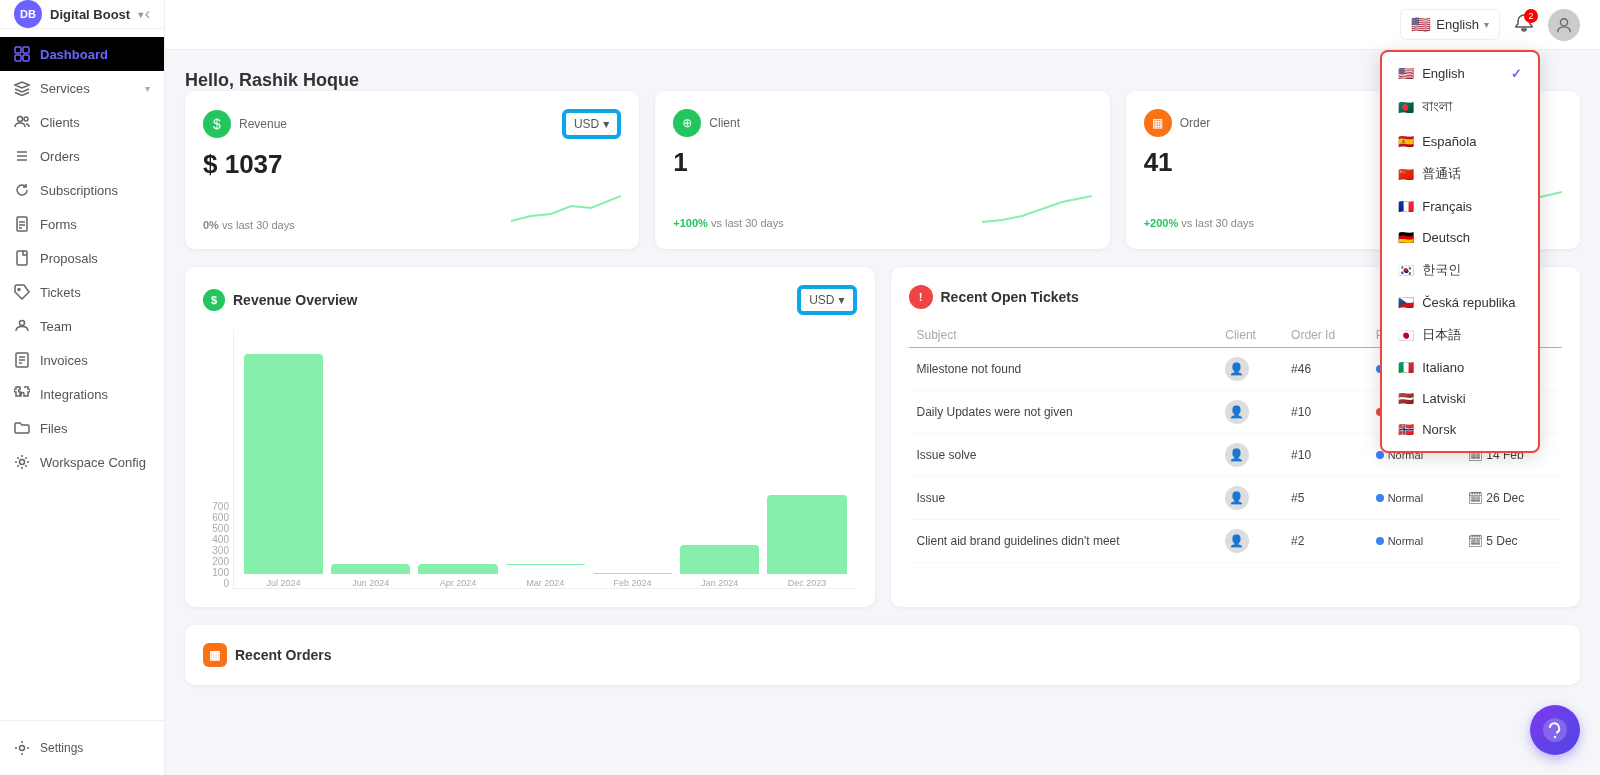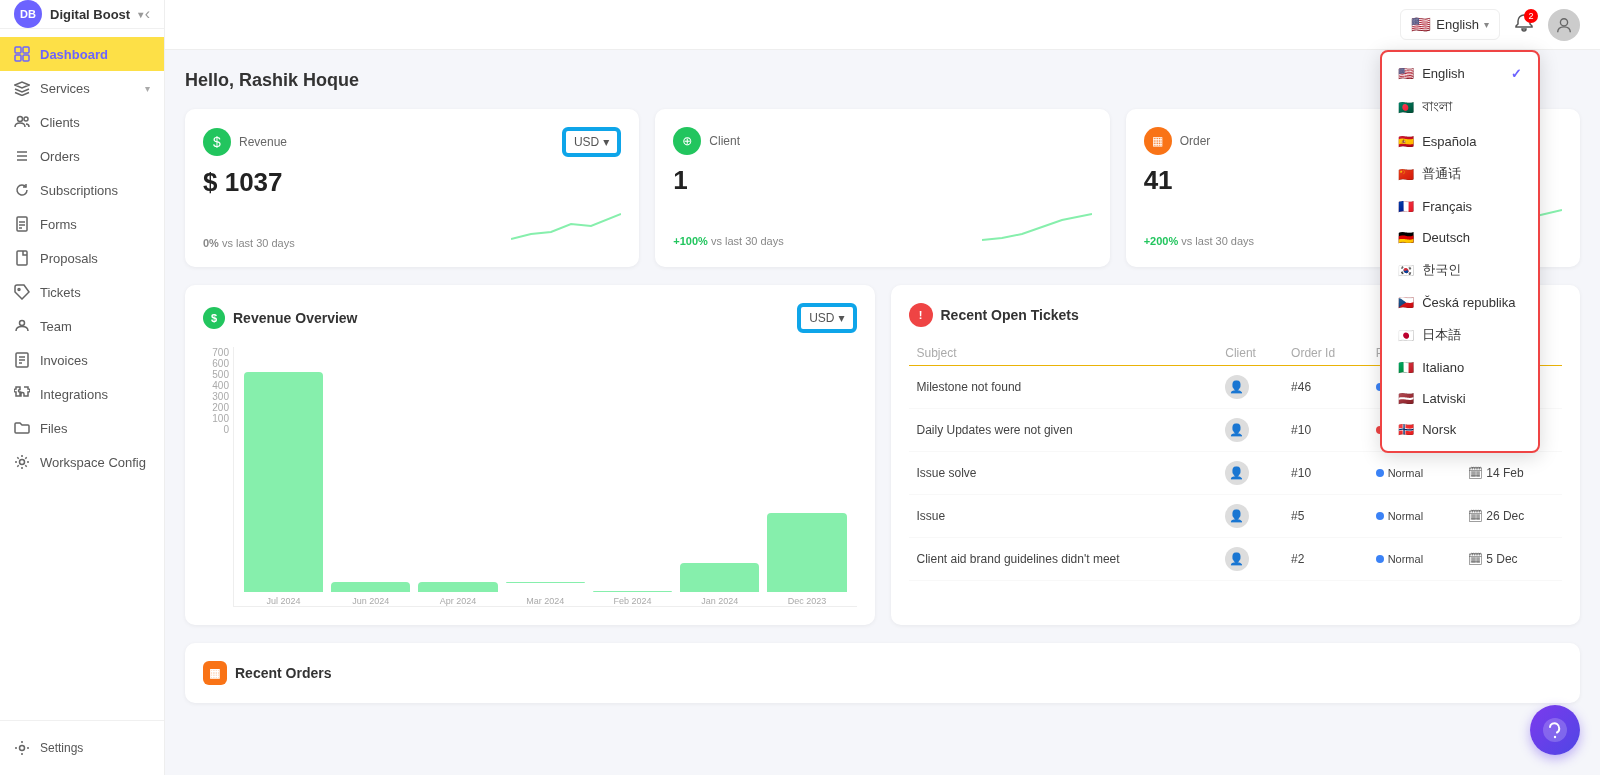--- a/index.html
+++ b/index.html
@@ -6,38 +6,38 @@
     body { font-family: 'Segoe UI', Arial, sans-serif; background: #f5f6fa; display: flex; height: 775px; overflow: hidden; font-size: 13px; }
 
     
     .sidebar { width: 165px; background: #fff; border-right: 1px solid #eee; display: flex; flex-direction: column; height: 100%; flex-shrink: 0; }
     .sidebar-header { padding: 0 14px; display: flex; align-items: center; justify-content: space-between; border-bottom: 1px solid #f0f0f0; }
     .sidebar-brand { display: flex; align-items: center; gap: 8px; font-weight: 600; font-size: 13px; color: #333; }
     .brand-avatar { width: 28px; height: 28px; border-radius: 50%; background: #6c63ff; display: flex; align-items: center; justify-content: center; color: white; font-size: 11px; font-weight: bold; }
     .sidebar-collapse { cursor: pointer; color: #999; font-size: 16px; }
     .sidebar-nav { flex: 1; padding: 8px 0; overflow-y: auto; }
     .nav-item { display: flex; align-items: center; gap: 10px; padding: 9px 14px; cursor: pointer; color: #555; font-size: 13px; border-radius: 0; transition: background 0.15s; }
-    .nav-item.active { background: #fde047; color: #6c63ff; font-weight: 600; }
+    .nav-item.active { background: #000000; color: #6c63ff; font-weight: 600; }
     .nav-item .nav-icon { width: 16px; height: 16px; flex-shrink: 0; }
     .nav-item-sub { display: flex; align-items: center; justify-content: space-between; width: 100%; }
     .sidebar-footer { padding: 10px 14px; border-top: 1px solid #f0f0f0; }
     .nav-item-settings { display: flex; align-items: center; gap: 10px; padding: 9px 0; cursor: pointer; color: #555; font-size: 12px; }
 
     
     .main { flex: 1; display: flex; flex-direction: column; overflow: hidden; }
     .topbar { height: 50px; background: #fff; border-bottom: 1px solid #eee; display: flex; align-items: center; justify-content: flex-end; padding: 0 20px; gap: 14px; position: relative; }
     .topbar-lang { display: flex; align-items: center; gap: 5px; cursor: pointer; font-size: 13px; color: #333; border: 1px solid #eee; padding: 5px 10px; border-radius: 6px; }
     .flag { font-size: 16px; }
     .topbar-notif { position: relative; cursor: pointer; }
     .notif-badge { position: absolute; top: -4px; right: -4px; background: red; color: white; border-radius: 50%; width: 14px; height: 14px; font-size: 9px; display: flex; align-items: center; justify-content: center; }
     .topbar-avatar { width: 32px; height: 32px; border-radius: 50%; background: #ccc; cursor: pointer; display: flex; align-items: center; justify-content: center; color: #666; font-size: 14px; }
 
     
     .content { flex: 1; overflow-y: auto; padding: 20px; }
-    .page-title { font-size: 18px; font-weight: 600; color: #333; margin-bottom: 18px; }
+    .page-title { font-size: 18px; font-weight: 600; color: #333; }
 
     
     .cards-row { display: grid; grid-template-columns: 1fr 1fr 1fr; gap: 16px; margin-bottom: 18px; }
     .card { background: #fff; border-radius: 10px; padding: 18px; box-shadow: 0 1px 4px rgba(0,0,0,0.06); }
     .card-header-row { display: flex; align-items: center; justify-content: space-between; margin-bottom: 10px; }
     .card-label-row { display: flex; align-items: center; gap: 8px; color: #666; font-size: 12px; }
     .card-icon-green { width: 28px; height: 28px; border-radius: 50%; background: #22c55e; display: flex; align-items: center; justify-content: center; color: white; font-size: 14px; }
     .card-icon-orange { width: 28px; height: 28px; border-radius: 50%; background: #f97316; display: flex; align-items: center; justify-content: center; color: white; font-size: 14px; }
     .card-value { font-size: 26px; font-weight: 700; color: #222; margin-bottom: 6px; }
     .card-change { font-size: 11px; color: #888; }
@@ -402,21 +402,21 @@
             <div class="card-icon-green" style="width:22px;height:22px;font-size:11px;">$</div>
             <span>Revenue Overview</span>
           </div>
           <div class="select-usd">
             <span>USD</span>
             <span>▾</span>
           </div>
         </div>
         <div class="chart-area">
           <div style="display:flex;position:relative;">
-            <div style="display:flex;flex-direction:column;justify-content:flex-start;width:30px;height:260px;font-size:10px;color:#aaa;text-align:right;padding-right:4px;">
+            <div style="display:flex;flex-direction:column;justify-content:flex-end;width:30px;height:260px;font-size:10px;color:#aaa;text-align:right;padding-right:4px;">
               <span>700</span>
               <span>600</span>
               <span>500</span>
               <span>400</span>
               <span>300</span>
               <span>200</span>
               <span>100</span>
               <span>0</span>
             </div>
             <div style="flex:1;border-left:1px solid #eee;border-bottom:1px solid #eee;display:flex;align-items:flex-end;gap:8px;height:260px;padding:10px 10px 0;">

